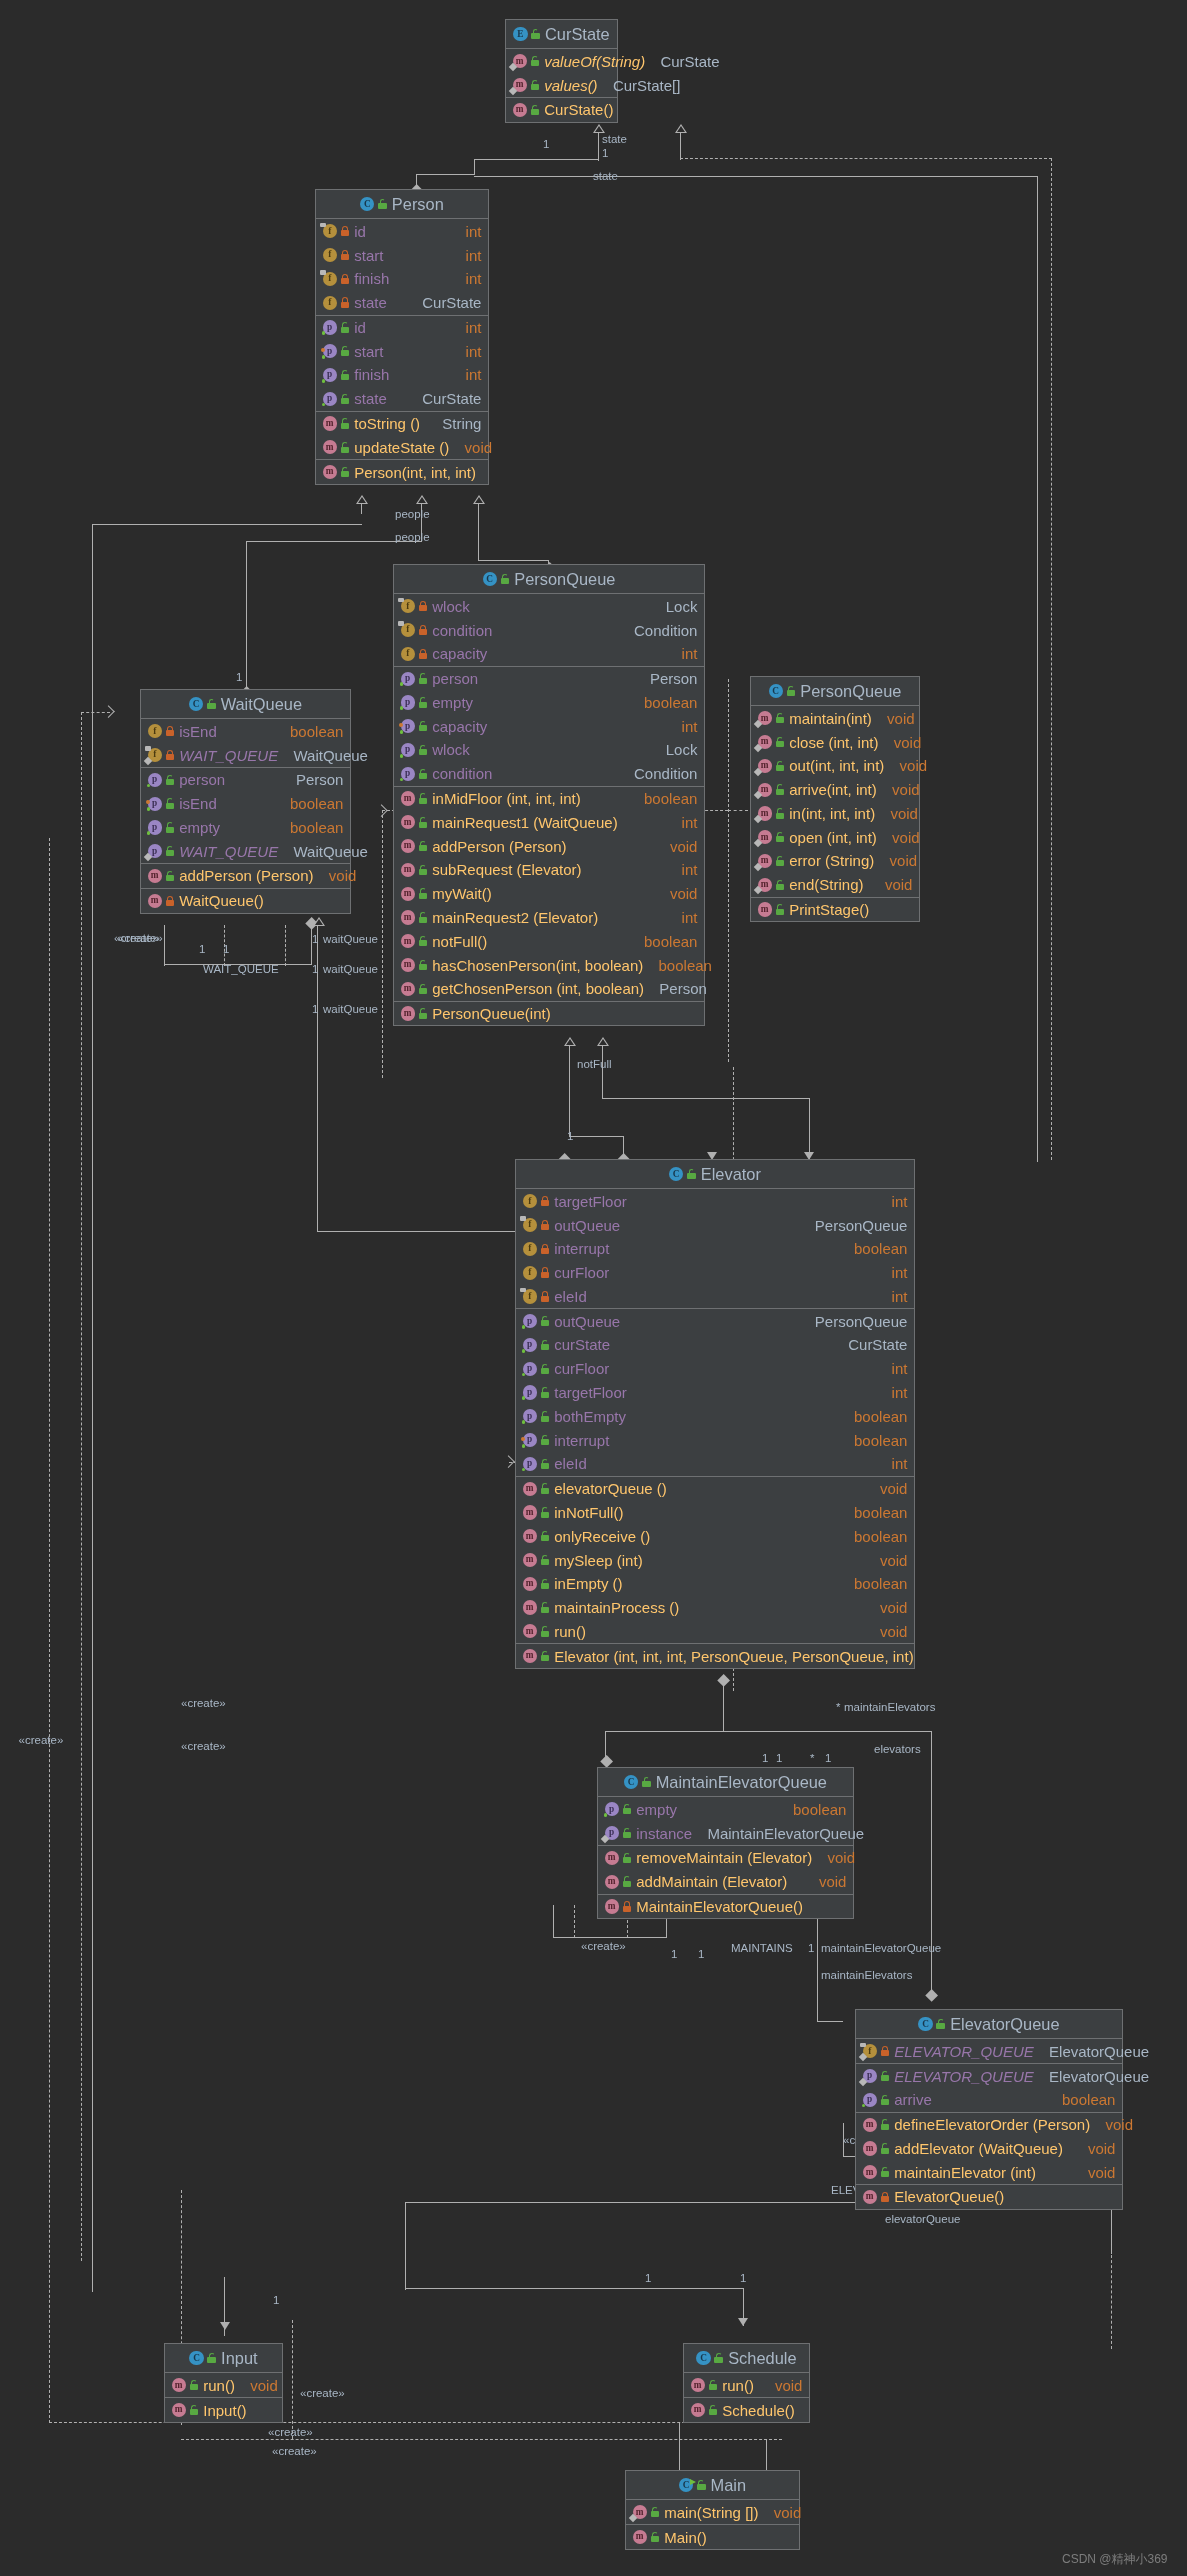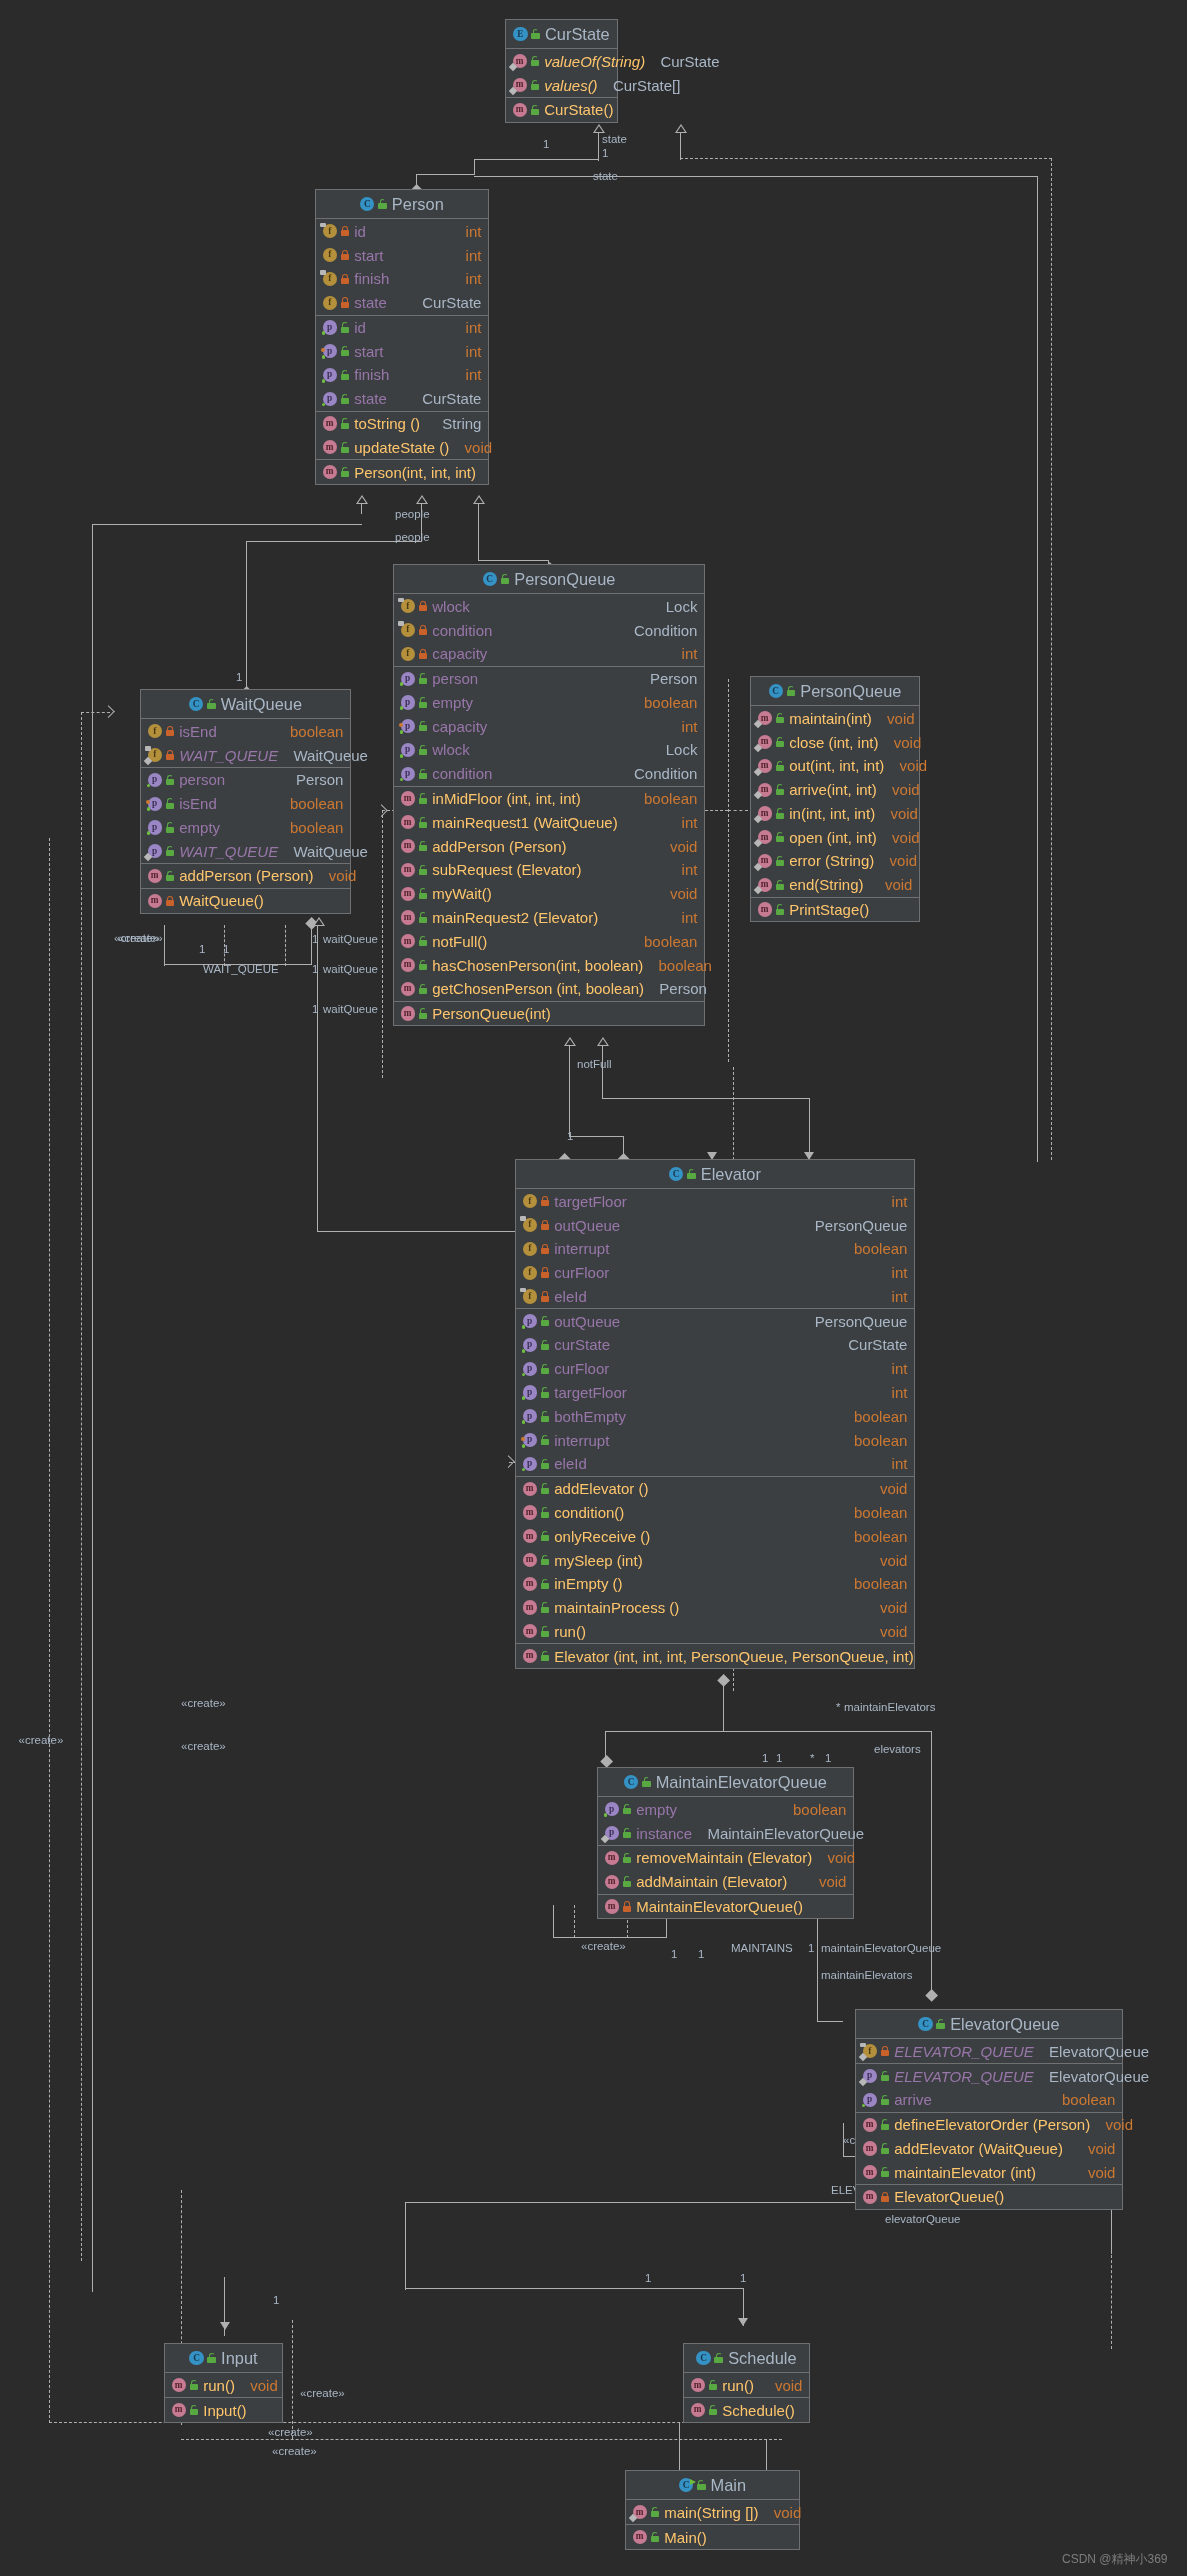--- a/index.html
+++ b/index.html
@@ -1222,33 +1222,33 @@
     </div>
     <div class="section">
       <div class="row">
         <span class="ic">
             <span class="ic-circ ic-meth">m</span>
           </span>
         <span class="lock lock-pub">
             <span class="shk"></span>
             <span class="body"></span>
           </span>
-        <span class="nm c-method">addElevator ()</span>
-        <span class="sp"></span>
-        <span class="ty c-prim">void</span>
-      </div>
-      <div class="row">
-        <span class="ic">
-            <span class="ic-circ ic-meth">m</span>
-          </span>
-        <span class="lock lock-pub">
-            <span class="shk"></span>
-            <span class="body"></span>
-          </span>
-        <span class="nm c-method">condition()</span>
+        <span class="nm c-method">elevatorQueue ()</span>
+        <span class="sp"></span>
+        <span class="ty c-prim">void</span>
+      </div>
+      <div class="row">
+        <span class="ic">
+            <span class="ic-circ ic-meth">m</span>
+          </span>
+        <span class="lock lock-pub">
+            <span class="shk"></span>
+            <span class="body"></span>
+          </span>
+        <span class="nm c-method">inNotFull()</span>
         <span class="sp"></span>
         <span class="ty c-prim">boolean</span>
       </div>
       <div class="row">
         <span class="ic">
             <span class="ic-circ ic-meth">m</span>
           </span>
         <span class="lock lock-pub">
             <span class="shk"></span>
             <span class="body"></span>

